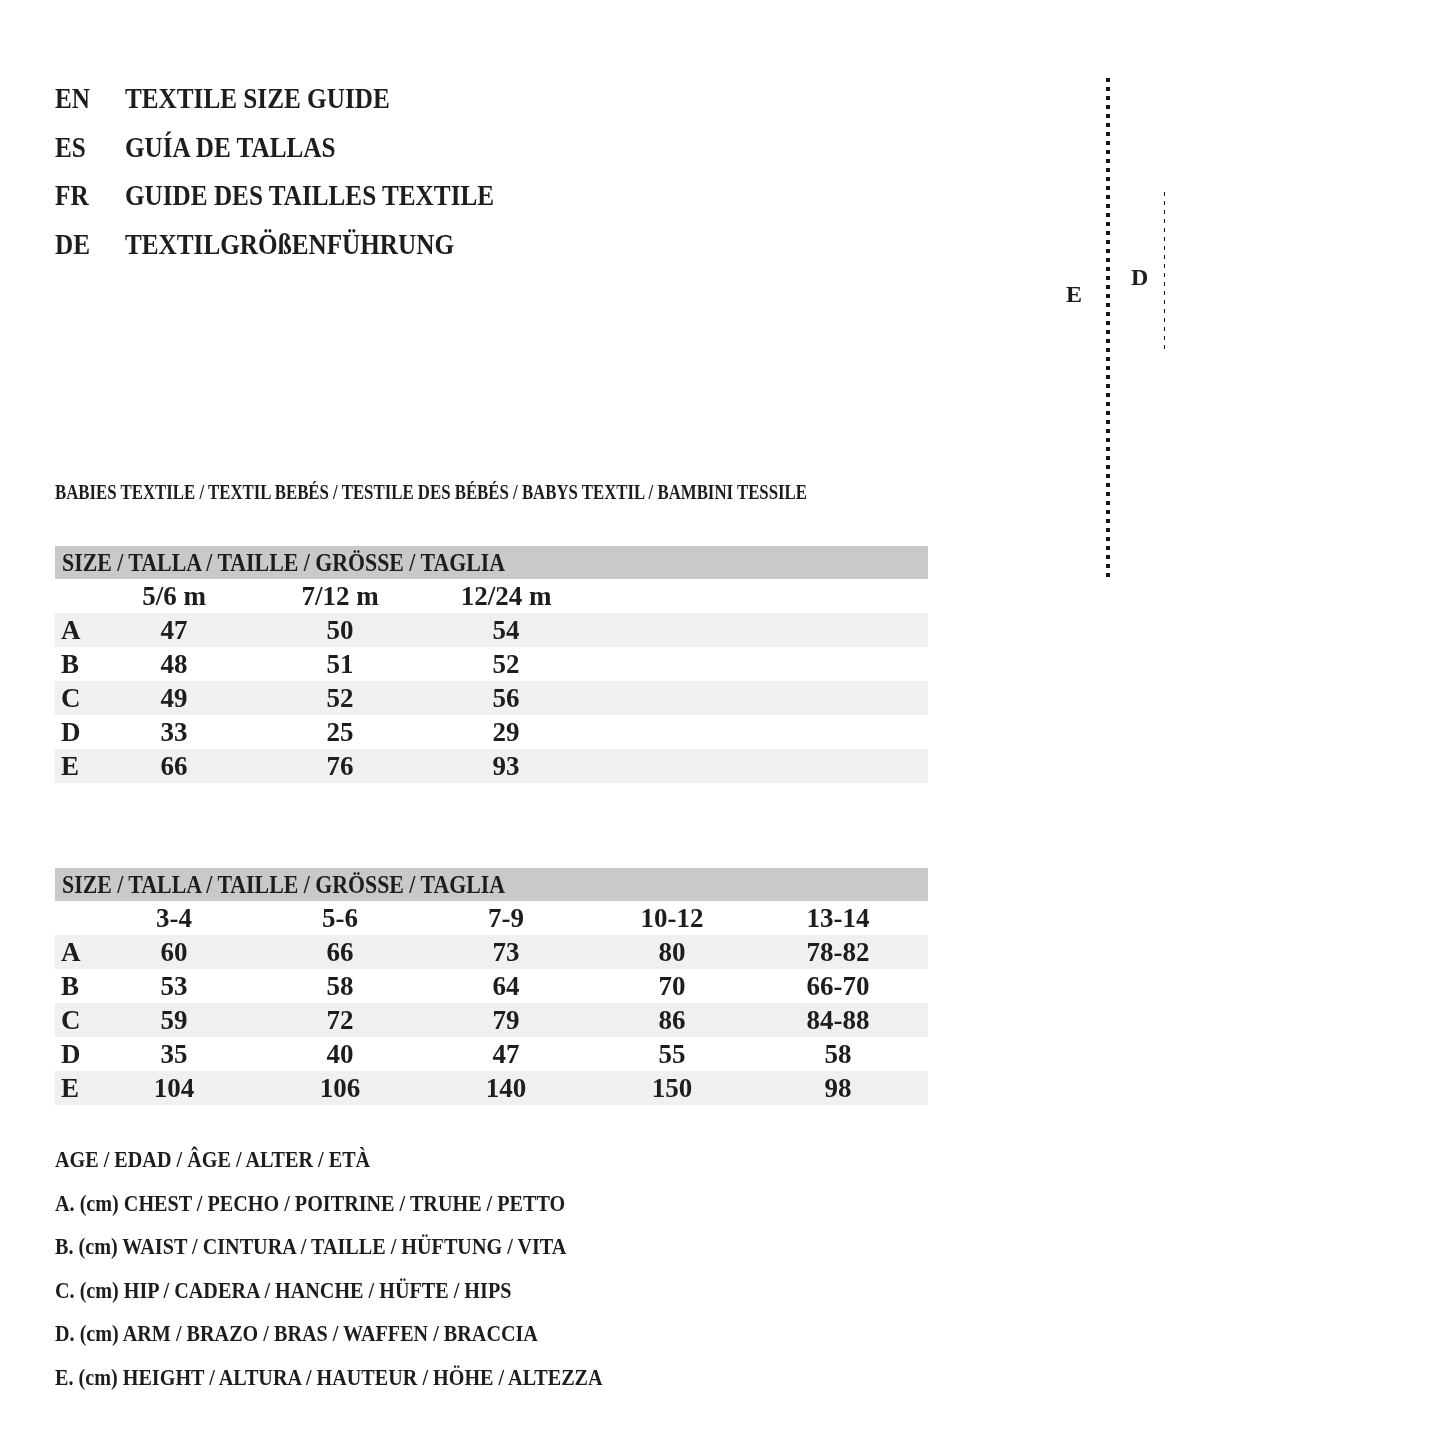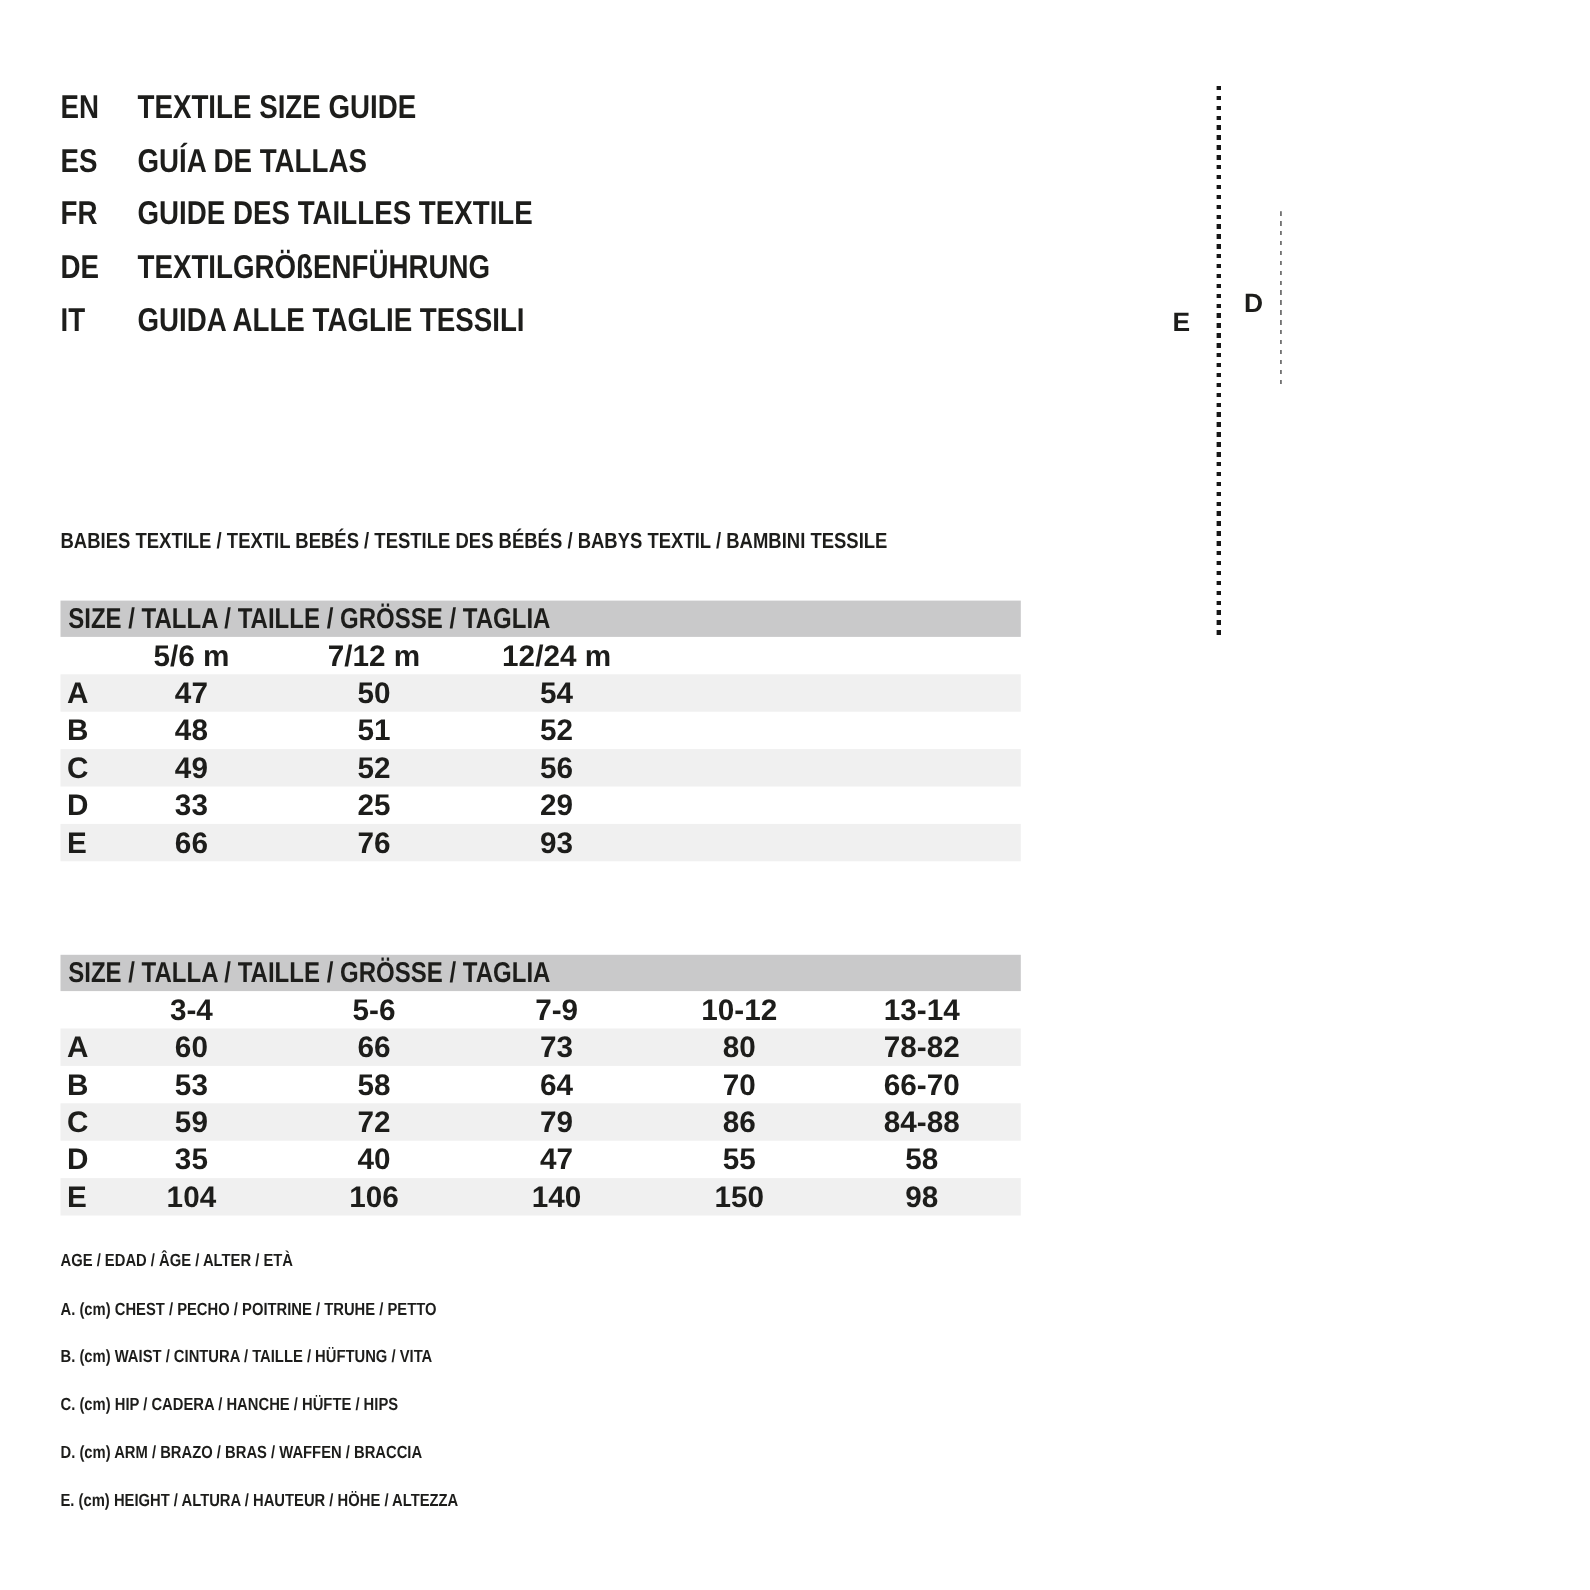--- a/index.html
+++ b/index.html
@@ -11,21 +11,21 @@
     --ink: #0a0a0a;
   }
   * { margin: 0; padding: 0; box-sizing: border-box; }
   html, body { background: #fff; }
   .page {
     position: relative;
     width: 1165px;
     height: 1445px;
     background: var(--bg);
     color: var(--text);
-    font-family: Liberation Sans, sans-serif;
+    font-family: Liberation Serif, serif;
     font-weight: 700;
     overflow: hidden;
   }
   .cond {
     display: inline-block;
     transform: scaleX(0.84);
     transform-origin: 0 50%;
     white-space: nowrap;
   }
   
@@ -61,21 +61,21 @@
     margin-top: 15px;
   }
   .trow { display: grid; height: 34px; align-items: center; font-size: 27px; }
   .t3 { grid-template-columns: 36px repeat(3, 166px); }
   .t5 { grid-template-columns: 36px repeat(5, 166px); }
   .trow.stripe { background: var(--stripe-bg); }
   .tlabel { padding-left: 6px; text-align: left; }
   .tcell { text-align: center; }
   
   .legend-block { position: absolute; left: 55px; top: 1138px; }
-  .legend-line { height: 43.5px; display: flex; font-size: 16px; }
+  .legend-line { height: 43.5px; display: flex; align-items: center; font-size: 24px; }
 </style>
 </head>
 <body>
 
 <div class="page">
 
   <div class="lang-block">
     <div class="lang-row">
       <span class="lang-code cond">EN</span>
       <span class="cond">TEXTILE SIZE GUIDE</span>
@@ -84,24 +84,20 @@
       <span class="lang-code cond">ES</span>
       <span class="cond">GUÍA DE TALLAS</span>
     </div>
     <div class="lang-row">
       <span class="lang-code cond">FR</span>
       <span class="cond">GUIDE DES TAILLES TEXTILE</span>
     </div>
     <div class="lang-row">
       <span class="lang-code cond">DE</span>
       <span class="cond">TEXTILGRÖßENFÜHRUNG</span>
-    </div>
-    <div class="lang-row">
-      <span class="lang-code cond">IT</span>
-      <span class="cond">GUIDA ALLE TAGLIE TESSILI</span>
     </div>
   </div>
 
   <svg class="fig-svg" width="196" height="506" viewBox="0 0 196 506" fill="currentColor" aria-hidden="true">
     <ellipse cx="98" cy="58" rx="38" ry="48"></ellipse>
     <circle cx="131" cy="62" r="9"></circle>
     <rect x="84" y="96" width="32" height="32"></rect>
     <path d="M 98,112 C 126,114 148,124 157,140 L 170,198 C 172,210 154,218 147,207 L 139,193
              C 144,225 146,258 147,290 C 147,302 53,302 53,290 C 54,258 56,225 61,193
              L 53,207 C 46,218 28,210 30,198 L 43,140 C 52,124 72,114 98,112 Z"></path>

